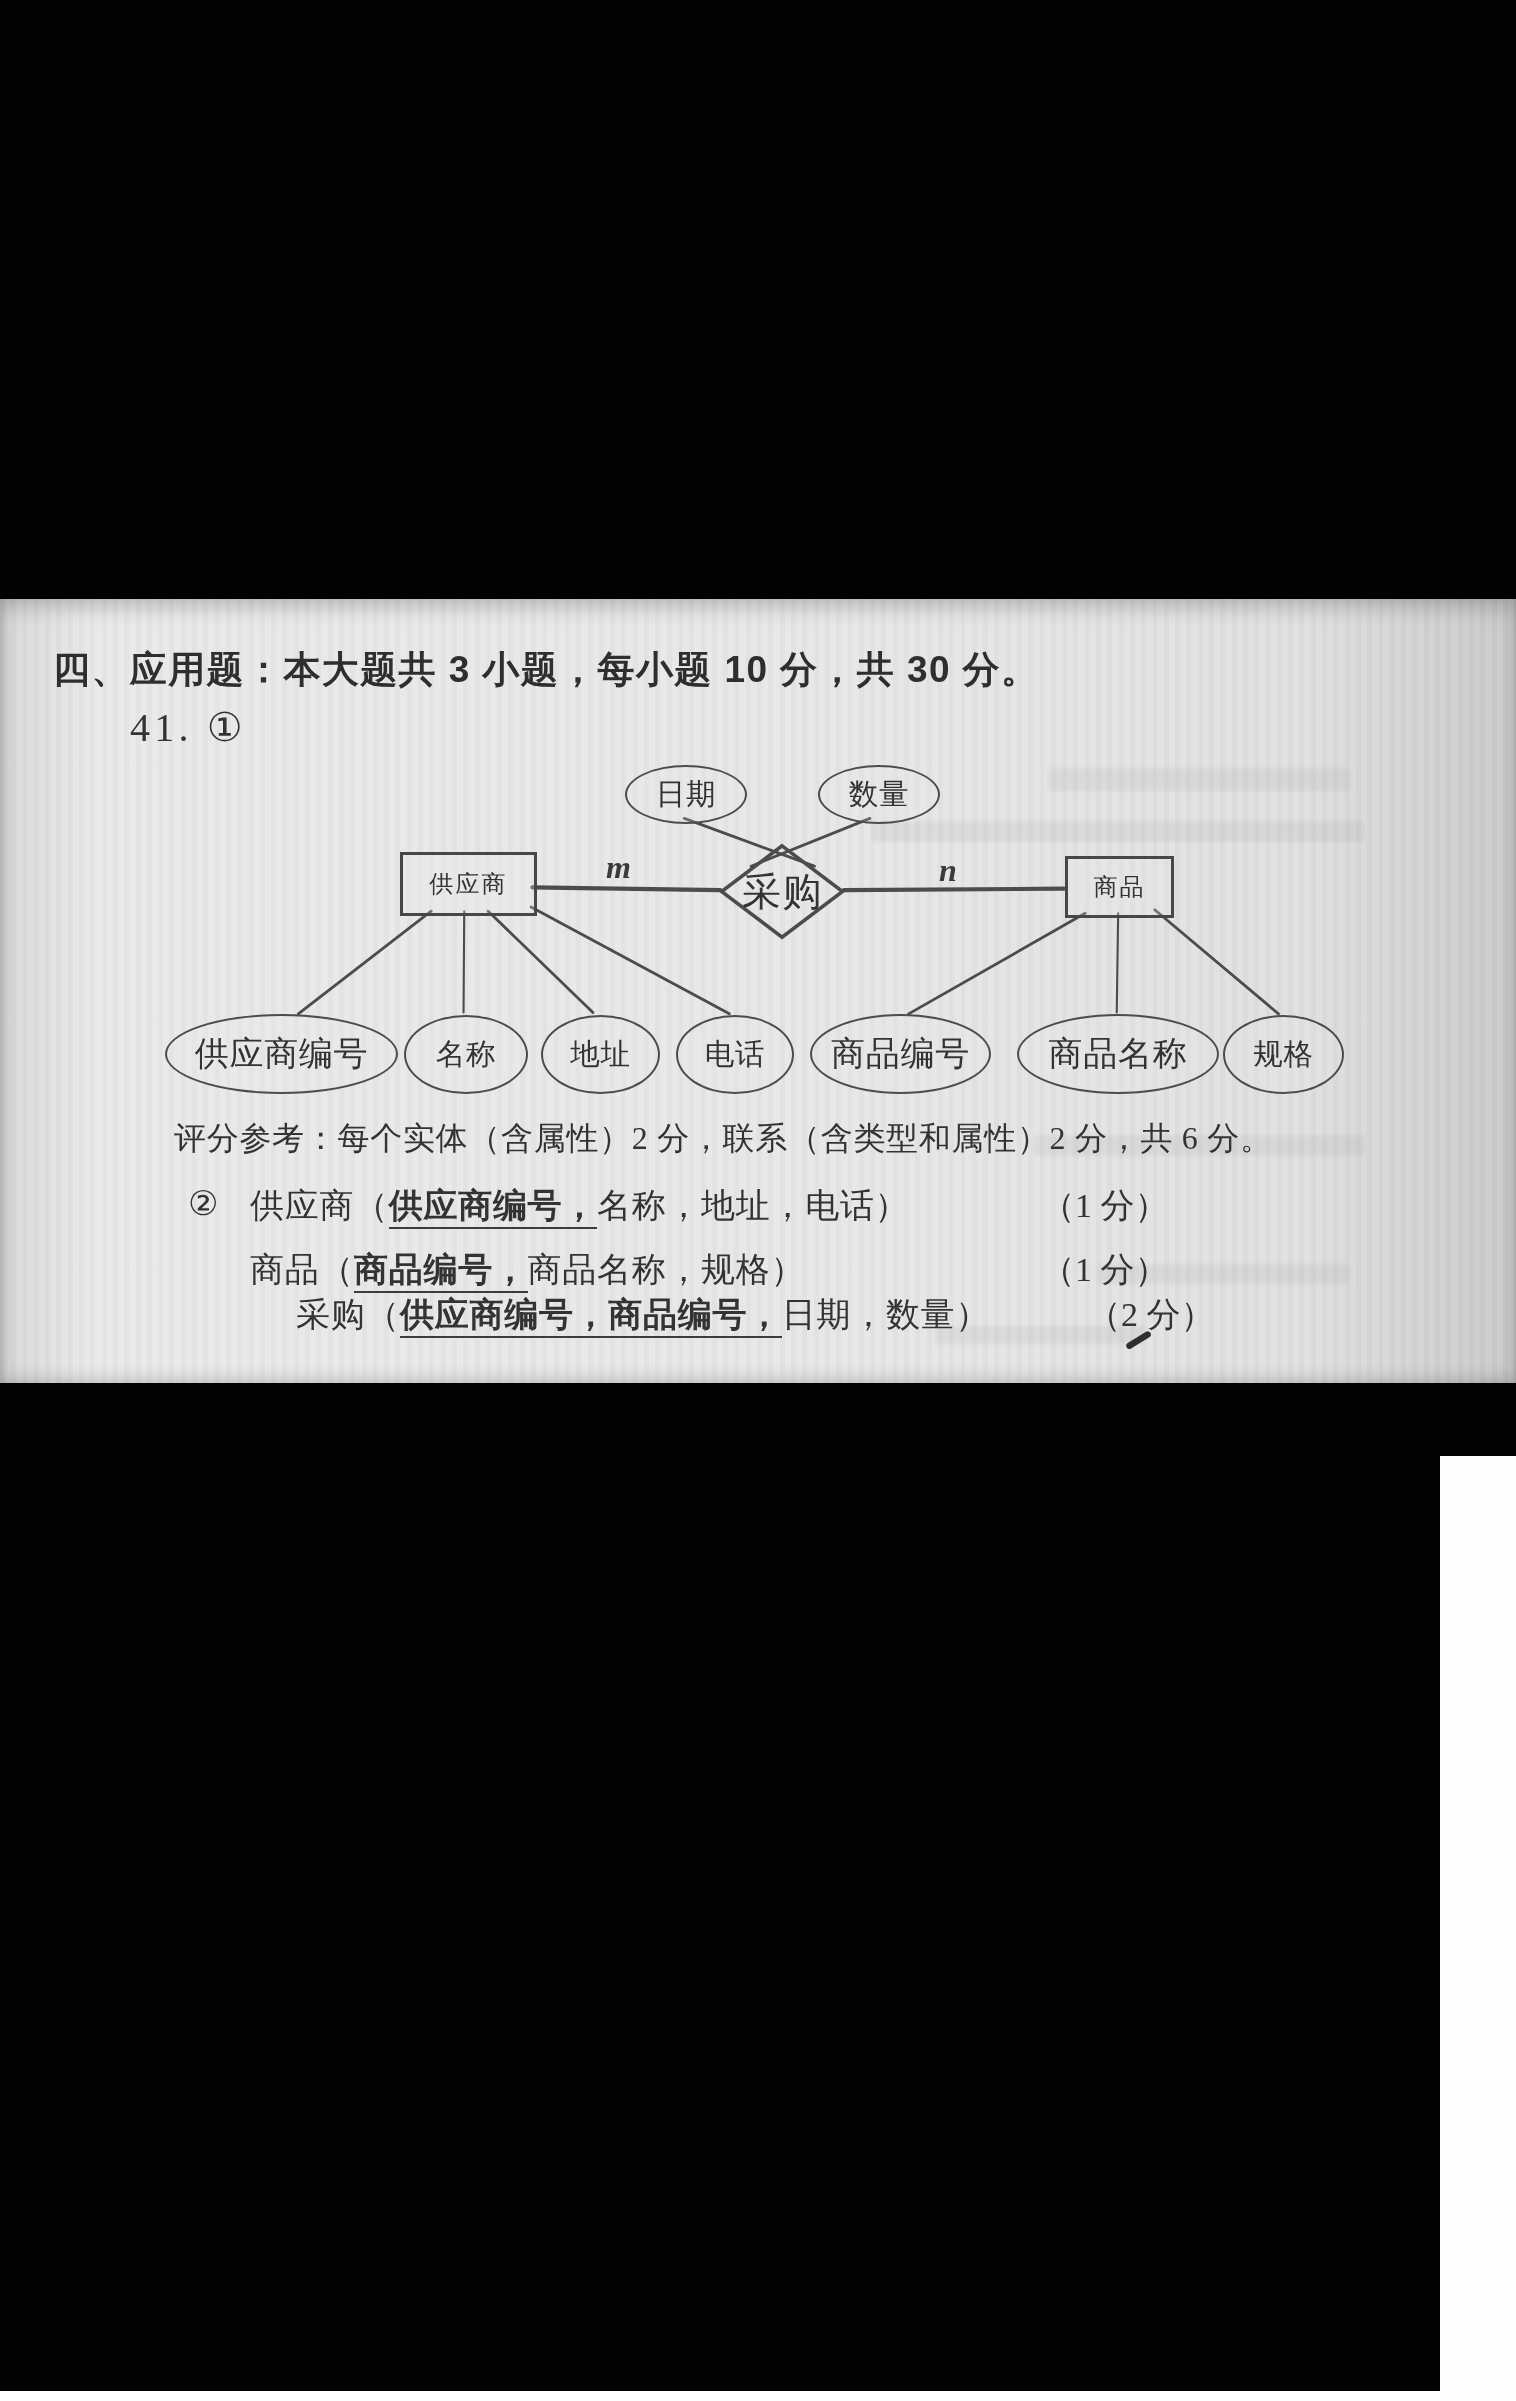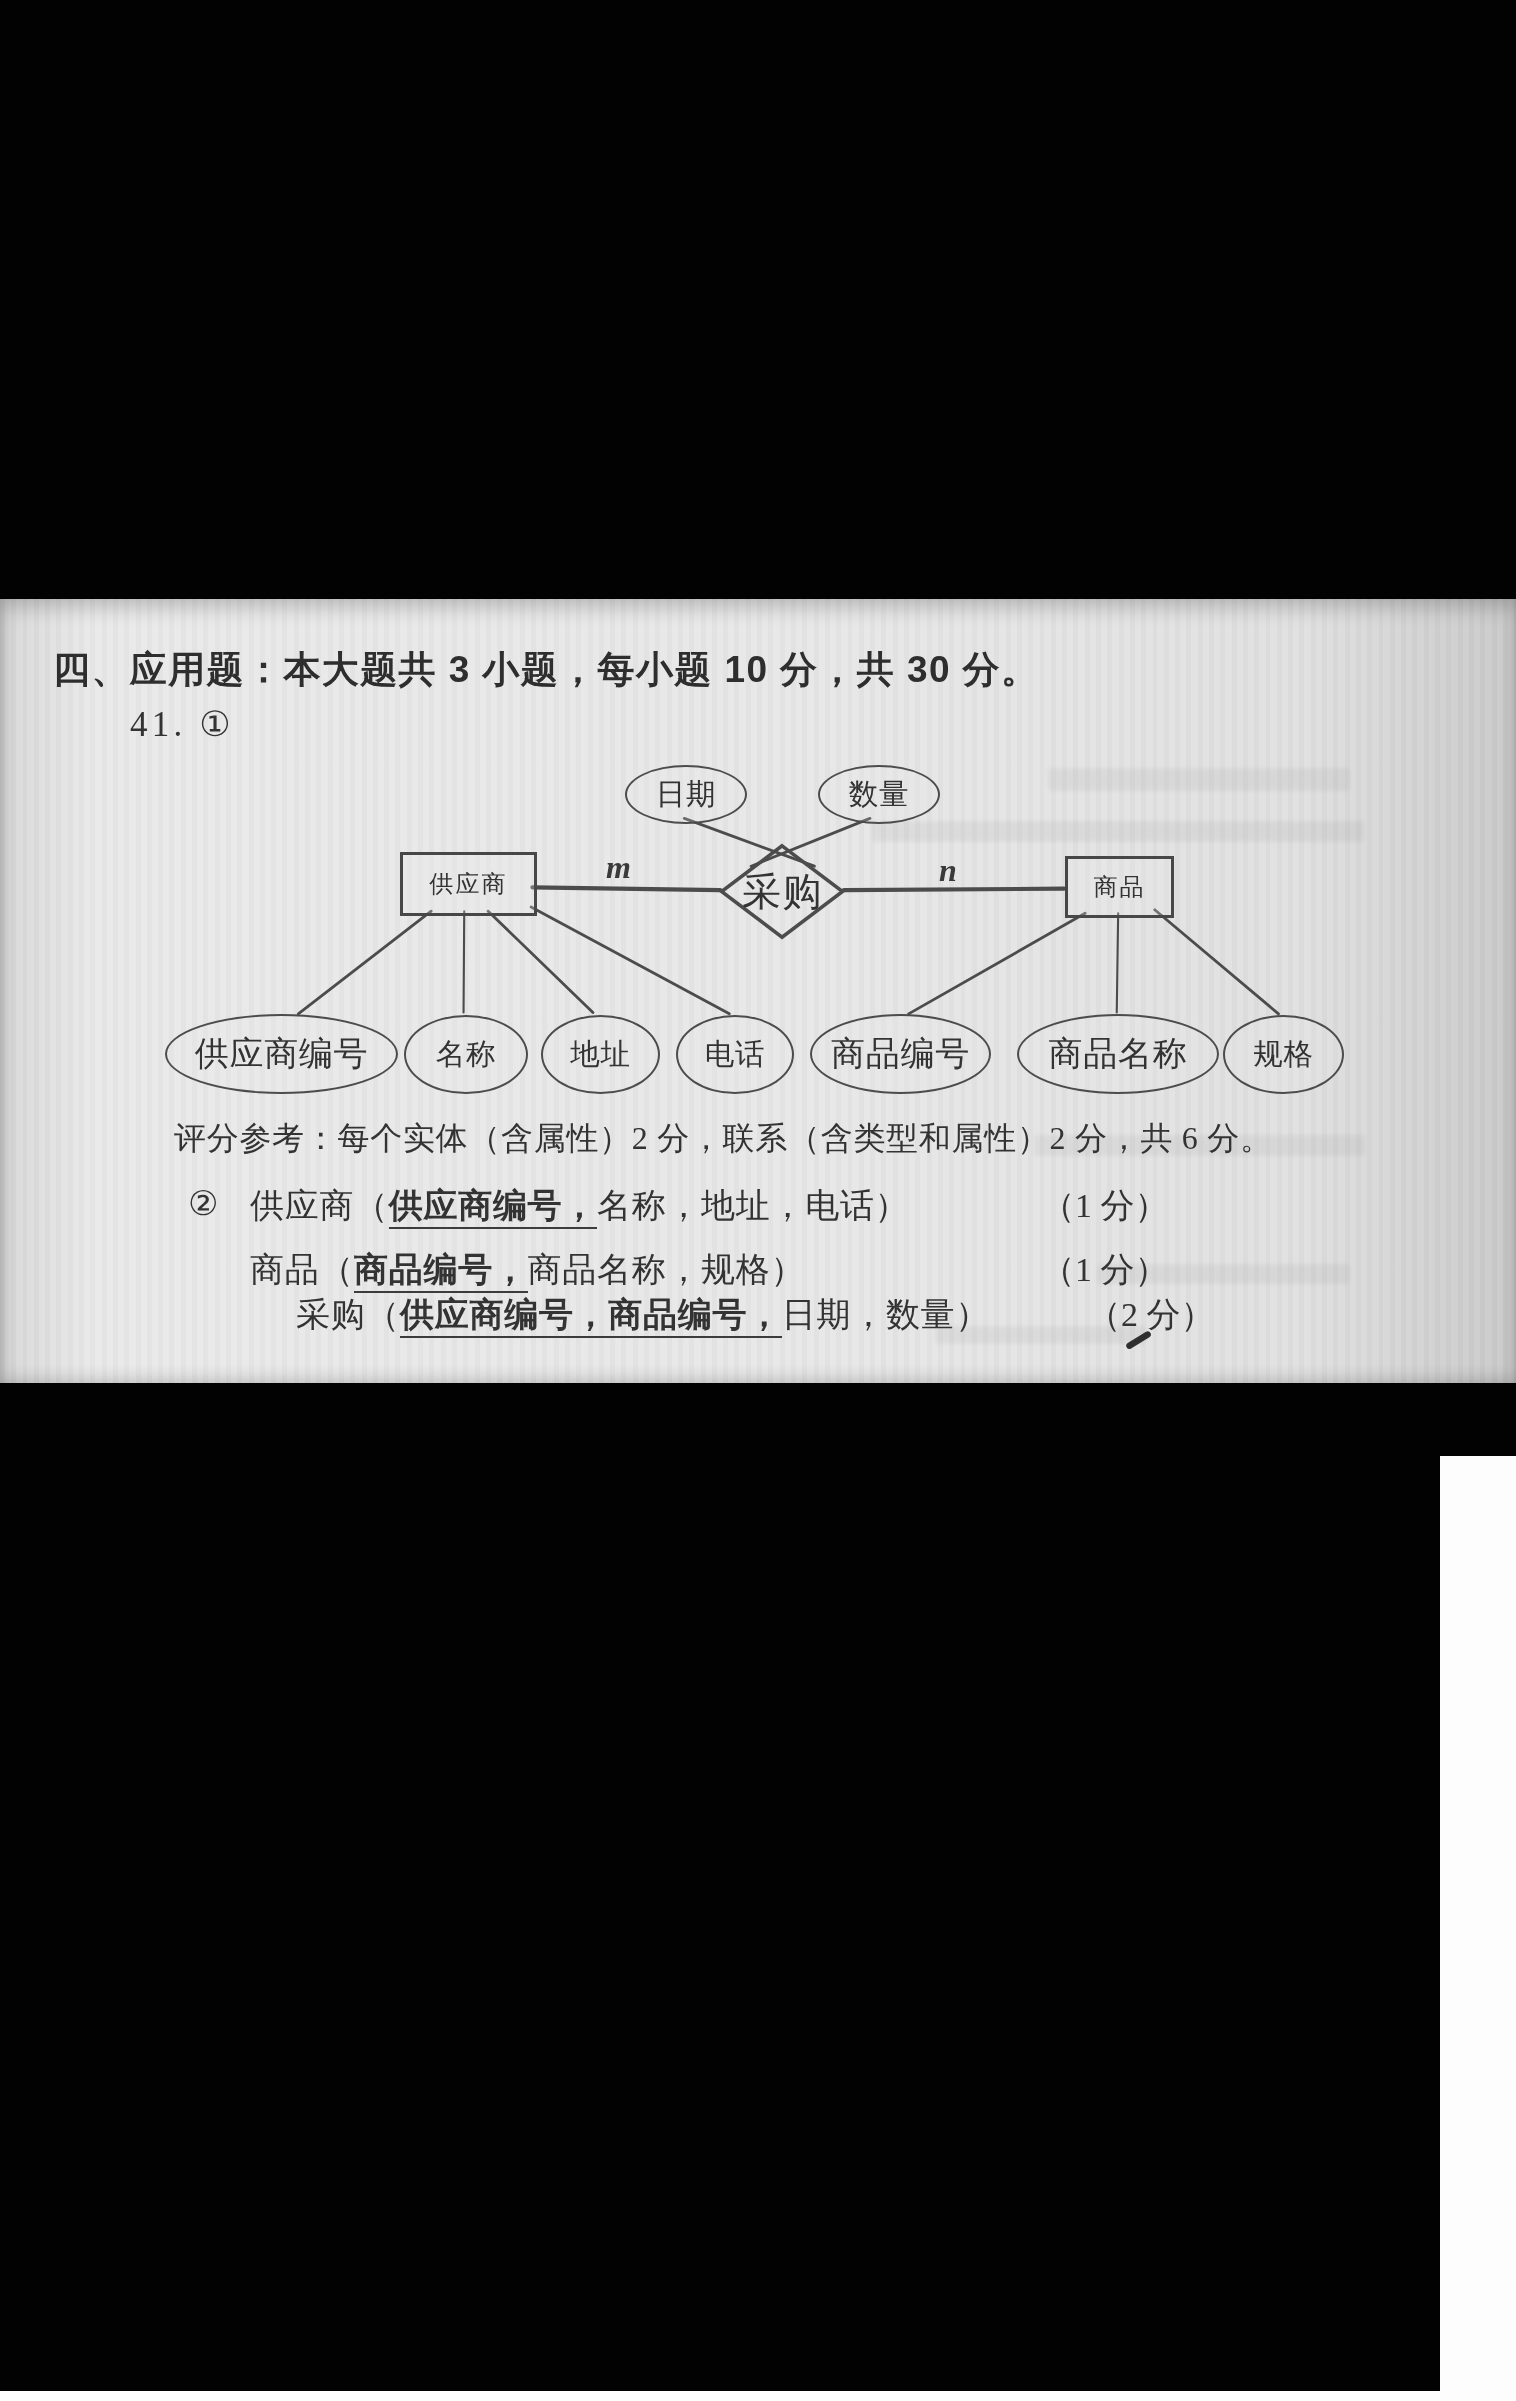--- a/index.html
+++ b/index.html
@@ -18,21 +18,21 @@
       repeating-linear-gradient(90deg, rgba(0,0,0,0.025) 0 4.9px, rgba(255,255,255,0.03) 4.9px 11.3px),
       linear-gradient(90deg,#d7d7d7 0%,#e9e9e9 6%,#e7e7e7 55%,#e0e0e0 86%,#c9c9c9 100%);
     background-color:#e6e6e6;
     box-shadow:inset 0 9.8px 18.3px rgba(0,0,0,0.18), inset 0 -7px 14px rgba(0,0,0,0.12);
     color:#353535;
   }
   .hdr{
     font-family:"Liberation Sans",sans-serif;font-weight:bold;
     font-size:37px;letter-spacing:1.4px;color:#2e2e2e;white-space:nowrap;
   }
-  .qnum{font-size:35px;color:#333;letter-spacing:4.2px;}
+  .qnum{font-size:40px;color:#333;letter-spacing:4.2px;}
   .bodyline{font-size:34px;white-space:nowrap;color:#333;letter-spacing:0.7px;}
   .score{font-size:34px;white-space:nowrap;color:#333;}
   .u{border-bottom:2.8px solid #3c3c3c;padding-bottom:3px;font-weight:bold;}
   
   .entity{
     border:3.5px solid #474747;background:rgba(235,235,235,0.25);
     display:flex;align-items:center;justify-content:center;
     font-size:24px;color:#333;letter-spacing:2.1px;white-space:nowrap;
   }
   .ellipse{

